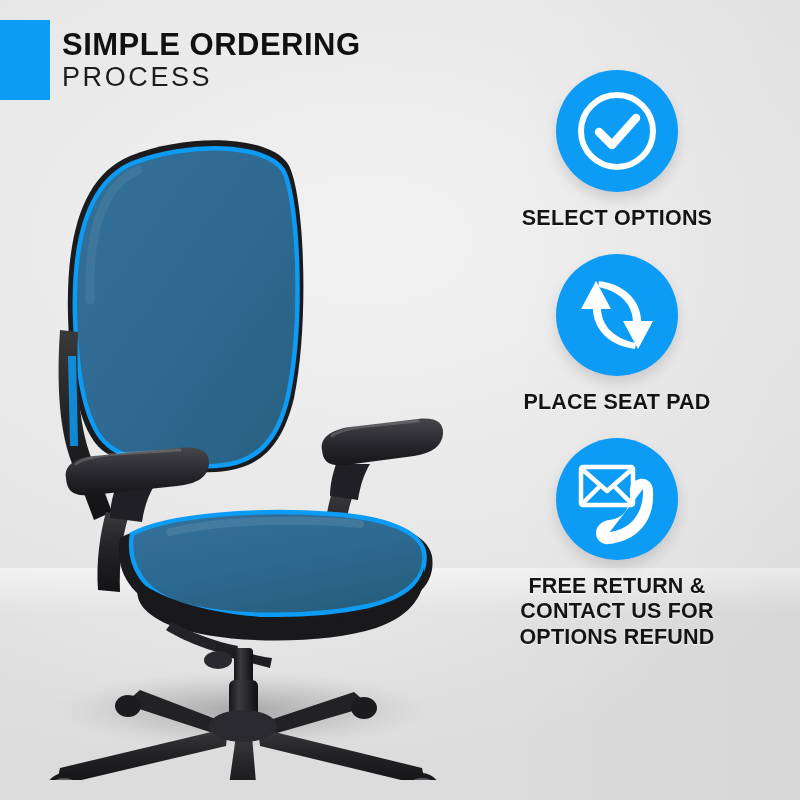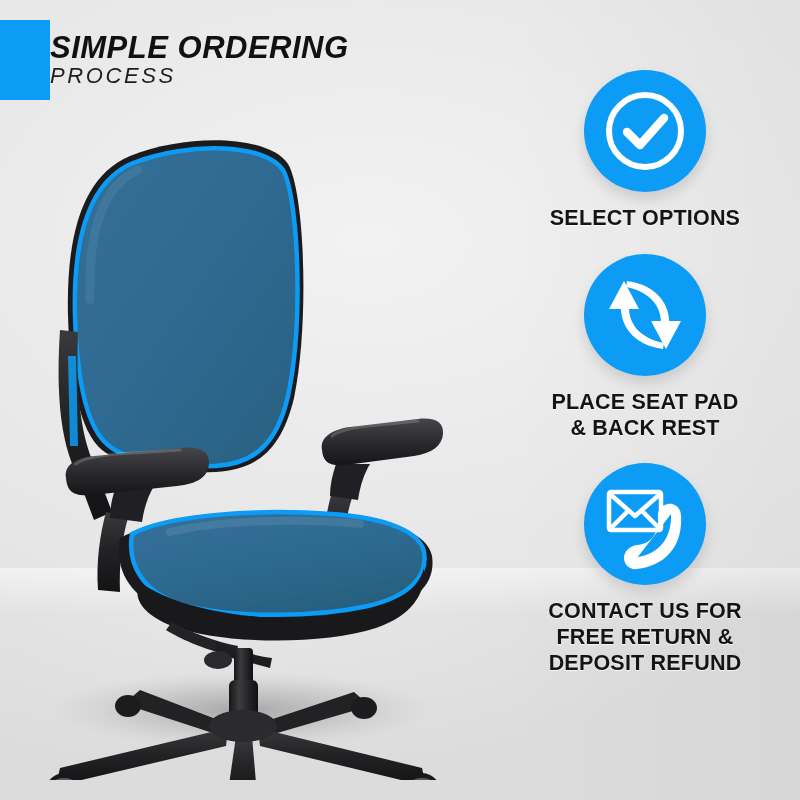--- a/index.html
+++ b/index.html
@@ -53,56 +53,56 @@
     display: flex;
     align-items: stretch;
   }
   .header-accent {
     width: 50px;
     height: 80px;
     background: #0d9cf5;
     flex: none;
   }
   .header-text {
+    margin-left: 12px;
     display: flex;
     flex-direction: column;
     justify-content: center;
-    font-style: italic;
   }
   .title-main {
     font-size: 31px;
     font-weight: 700;
     letter-spacing: 0.5px;
     color: #111111;
     line-height: 1.08;
     white-space: nowrap;
   }
   .title-sub {
-    font-size: 22px;
+    font-size: 27px;
     font-weight: 300;
     letter-spacing: 2.6px;
     color: #1d1d1d;
     line-height: 1.12;
     white-space: nowrap;
   }
 
   
   .chair {
     position: absolute;
     left: 20px;
     top: 120px;
     width: 440px;
     height: 660px;
   }
   .chair svg { display: block; width: 100%; height: 100%; }
 
   
   .features {
     position: absolute;
-    left: 500px;
+    left: 472px;
     top: 70px;
     width: 290px;
     display: flex;
     flex-direction: column;
     align-items: center;
   }
   .feature {
     display: flex;
     flex-direction: column;
     align-items: center;
@@ -300,40 +300,39 @@
 
           <path d="M28 12 C 58 16, 72 36, 70 58 L 62 56 C 63 38, 52 23, 27 18 Z" fill="#ffffff"></path>
           <path d="M52 52 L 82 52 L 67 80 Z" fill="#ffffff"></path>
 
           <path d="M64 80 C 34 76, 20 56, 22 34 L 30 36 C 29 54, 40 69, 65 74 Z" fill="#ffffff"></path>
           <path d="M40 40 L 10 40 L 25 12 Z" fill="#ffffff"></path>
         </svg>
       </div>
       <div class="feature-caption">
         <span class="cap-line">PLACE SEAT PAD</span>
-        <span class="cap-line">&amp; BACK REST</span>
       </div>
     </div>
 
     <div class="feature">
       <div class="icon-circle">
         <svg width="92" height="92" viewBox="0 0 92 92" xmlns="http://www.w3.org/2000/svg">
           <g>
             <rect x="10" y="14" width="52" height="38" rx="2" fill="none" stroke="#ffffff" stroke-width="4.5"></rect>
             <path d="M12 17 L36 38 L60 17" fill="none" stroke="#ffffff" stroke-width="4.5" stroke-linecap="round" stroke-linejoin="round"></path>
             <path d="M12 50 L29 33 M60 50 L43 33" fill="none" stroke="#ffffff" stroke-width="4.5" stroke-linecap="round"></path>
           </g>
           <path d="M82 38 C 82 30, 76 25, 69 26 C 62 27, 58 33, 59 40
                    C 60 55, 52 66, 38 67 C 31 68, 25 73, 25 80
                    C 25 87, 31 92, 38 91 C 66 88, 84 68, 82 38 Z
                    M72 36 C 73 60, 60 76, 39 79 L 38 80
                    C 38 80, 38 80, 38 80 Z" fill="#ffffff"></path>
         </svg>
       </div>
       <div class="feature-caption">
+        <span class="cap-line">FREE RETURN &amp;</span>
         <span class="cap-line">CONTACT US FOR</span>
-        <span class="cap-line">FREE RETURN &amp;</span>
-        <span class="cap-line">DEPOSIT REFUND</span>
+        <span class="cap-line">OPTIONS REFUND</span>
       </div>
     </div>
 
   </div>
 </div>
 
 </body></html>

